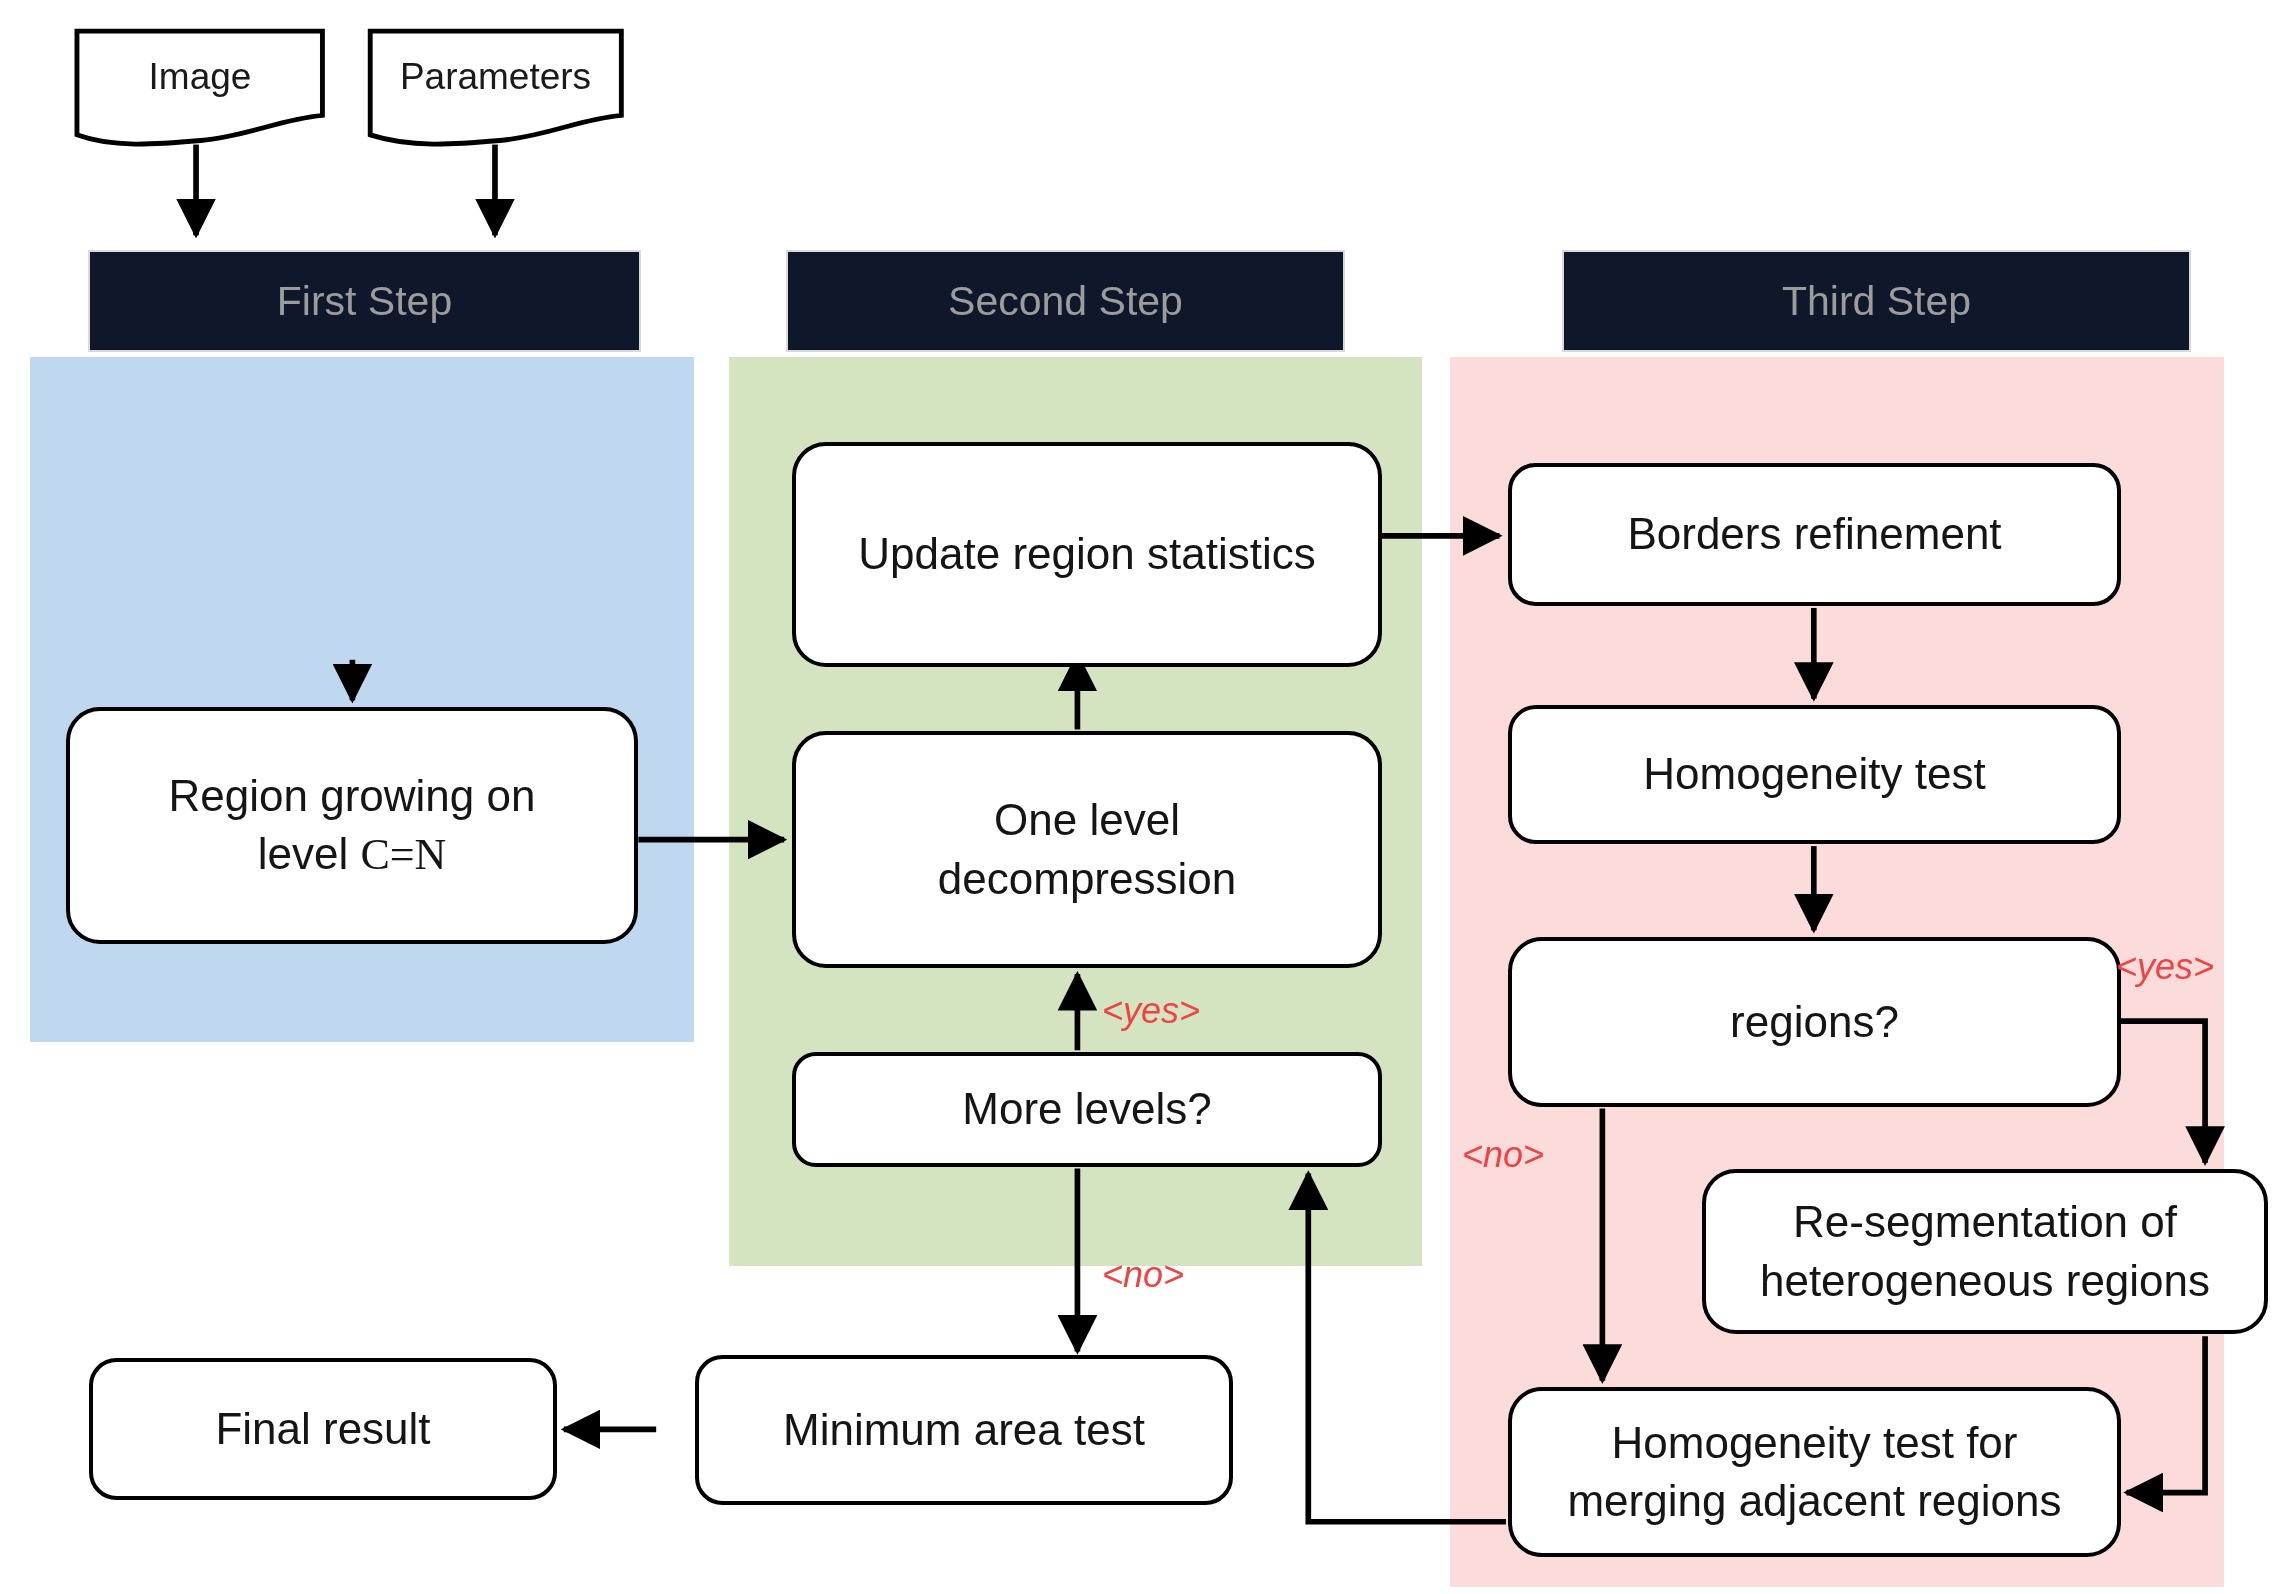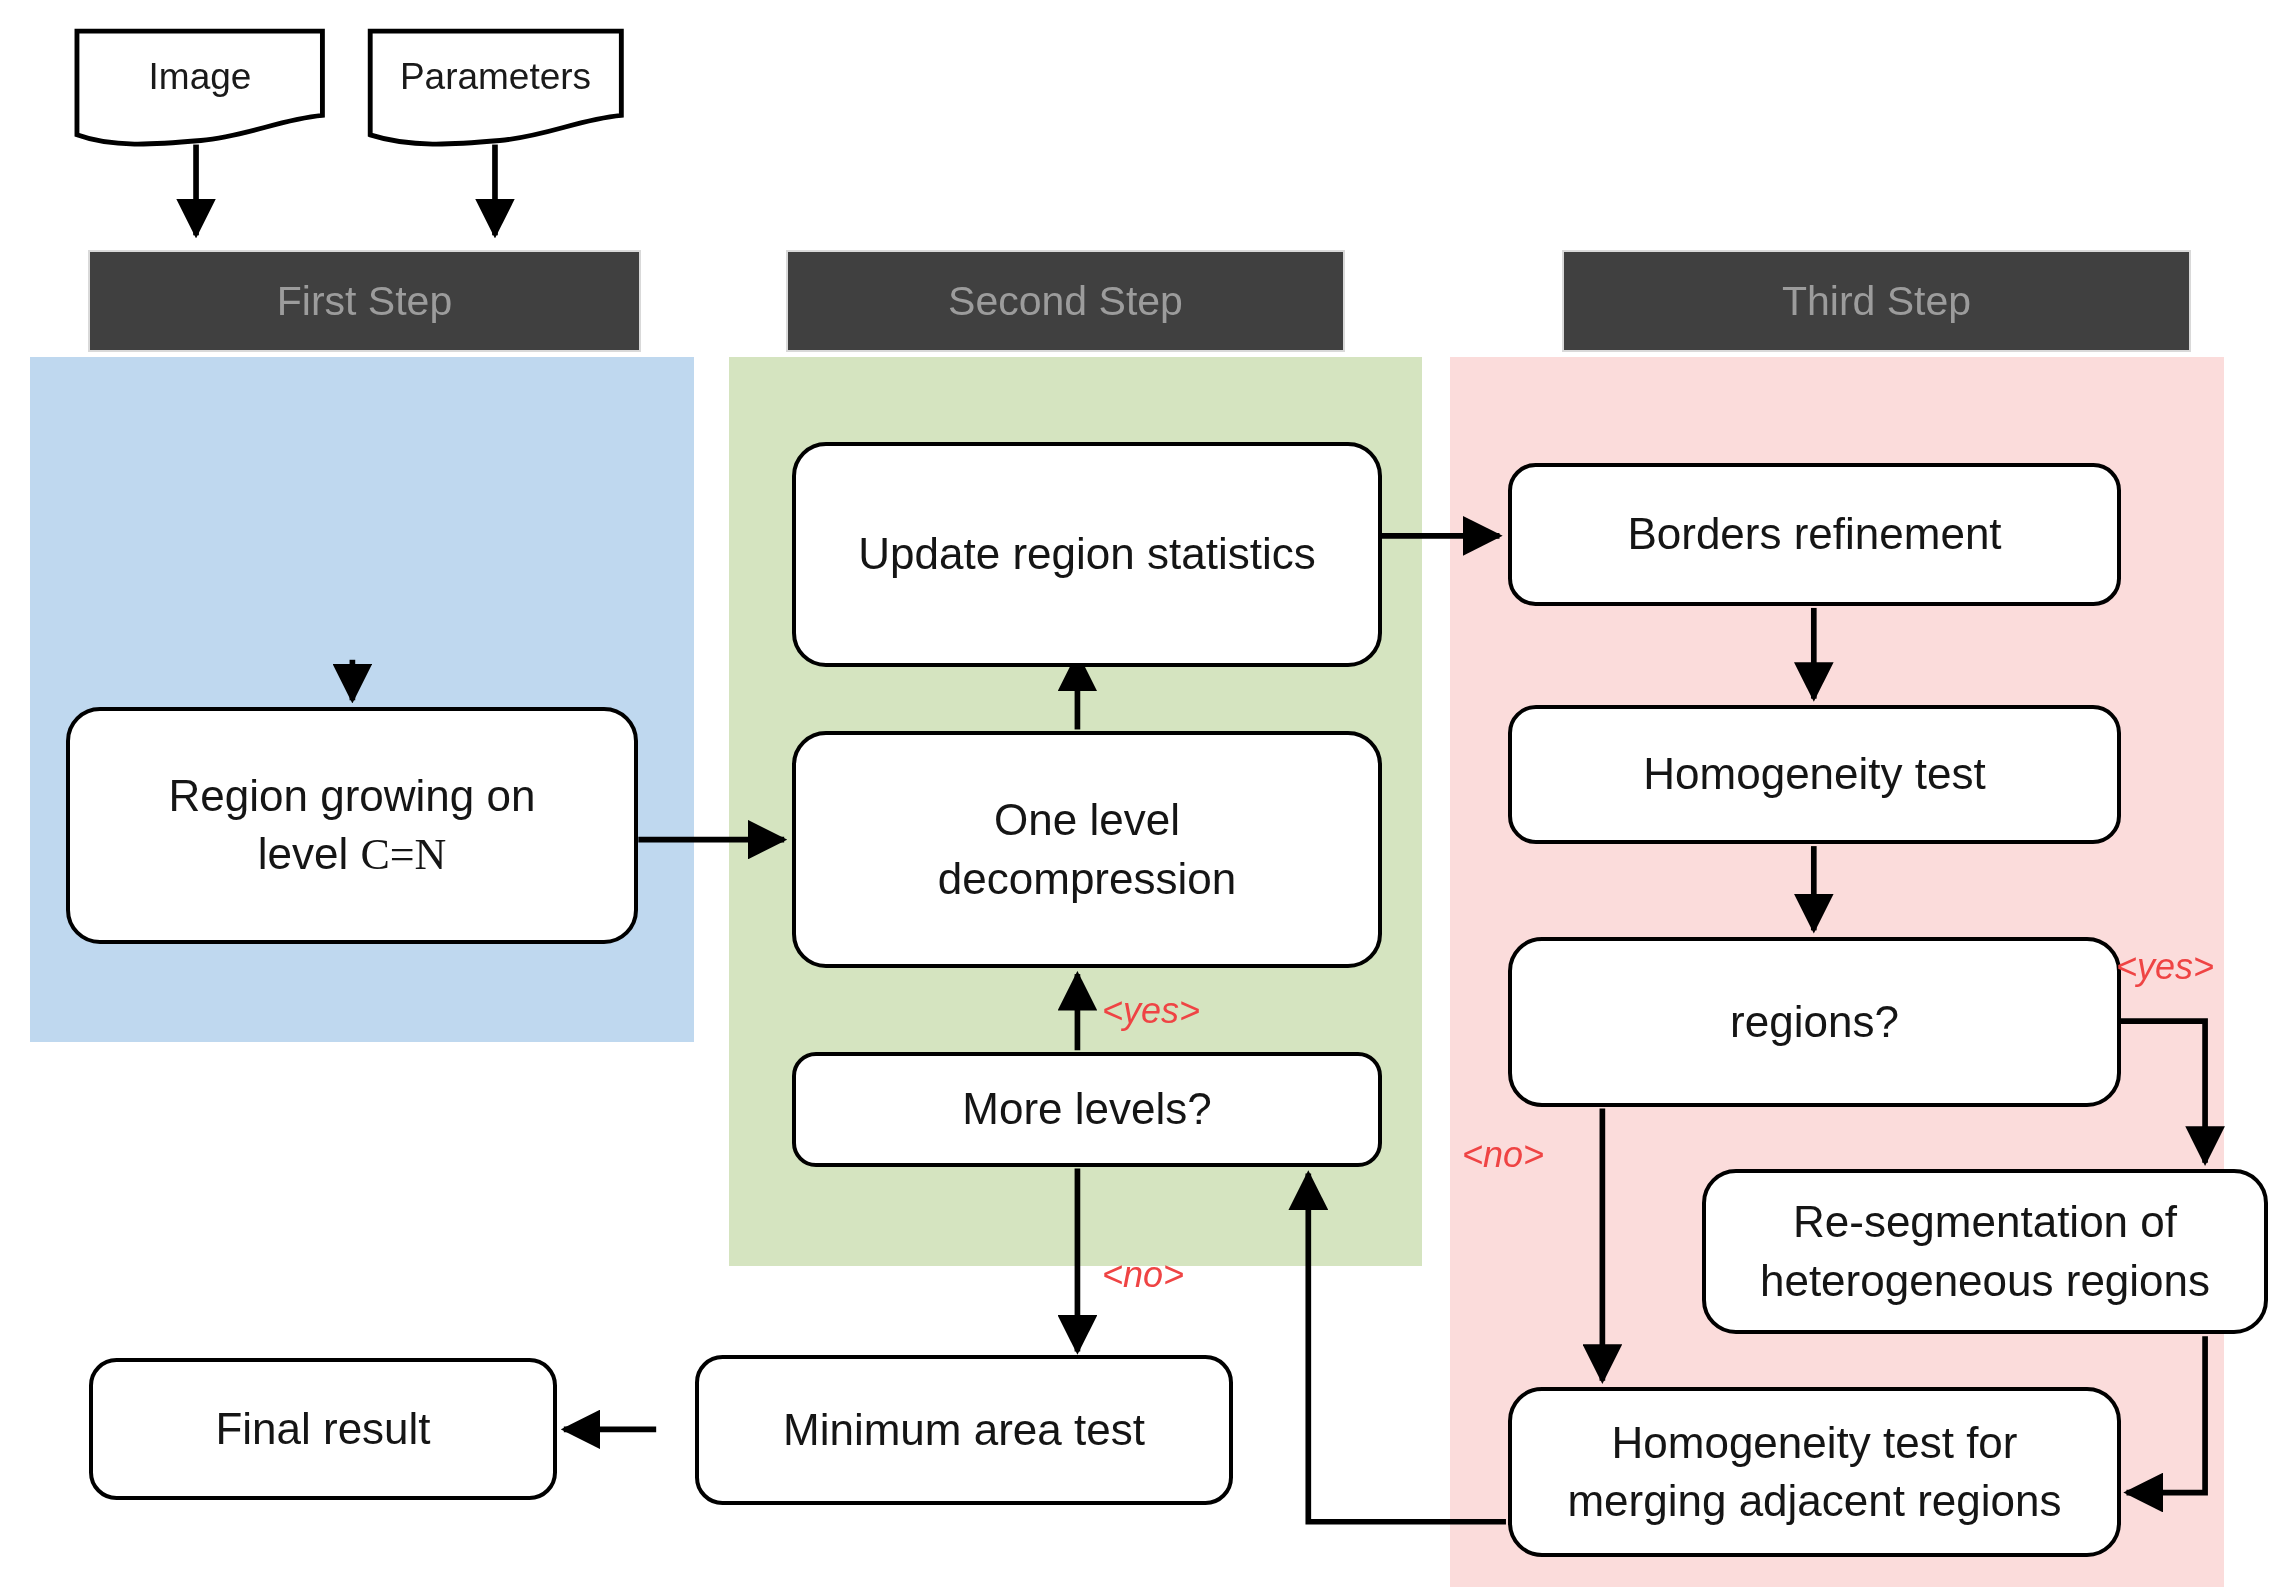--- a/index.html
+++ b/index.html
@@ -6,21 +6,21 @@
   .canvas{
     position:relative;
     width:2295px;height:1595px;
     background:#ffffff;
     font-family:"Liberation Sans", sans-serif;
     overflow:hidden;
   }
   .panel{position:absolute;z-index:1;}
   .step{
     position:absolute;z-index:2;
-    background:#404040;
+    background:#0f172a;
     border:2.4px solid #d9d9d9;
     color:#9c9c9c;
     font-size:41px;
     display:flex;align-items:center;justify-content:center;
     box-sizing:border-box;
   }
   .overlay{position:absolute;left:0;top:0;z-index:3;}
   .node{
     position:absolute;z-index:4;
     background:#ffffff;

